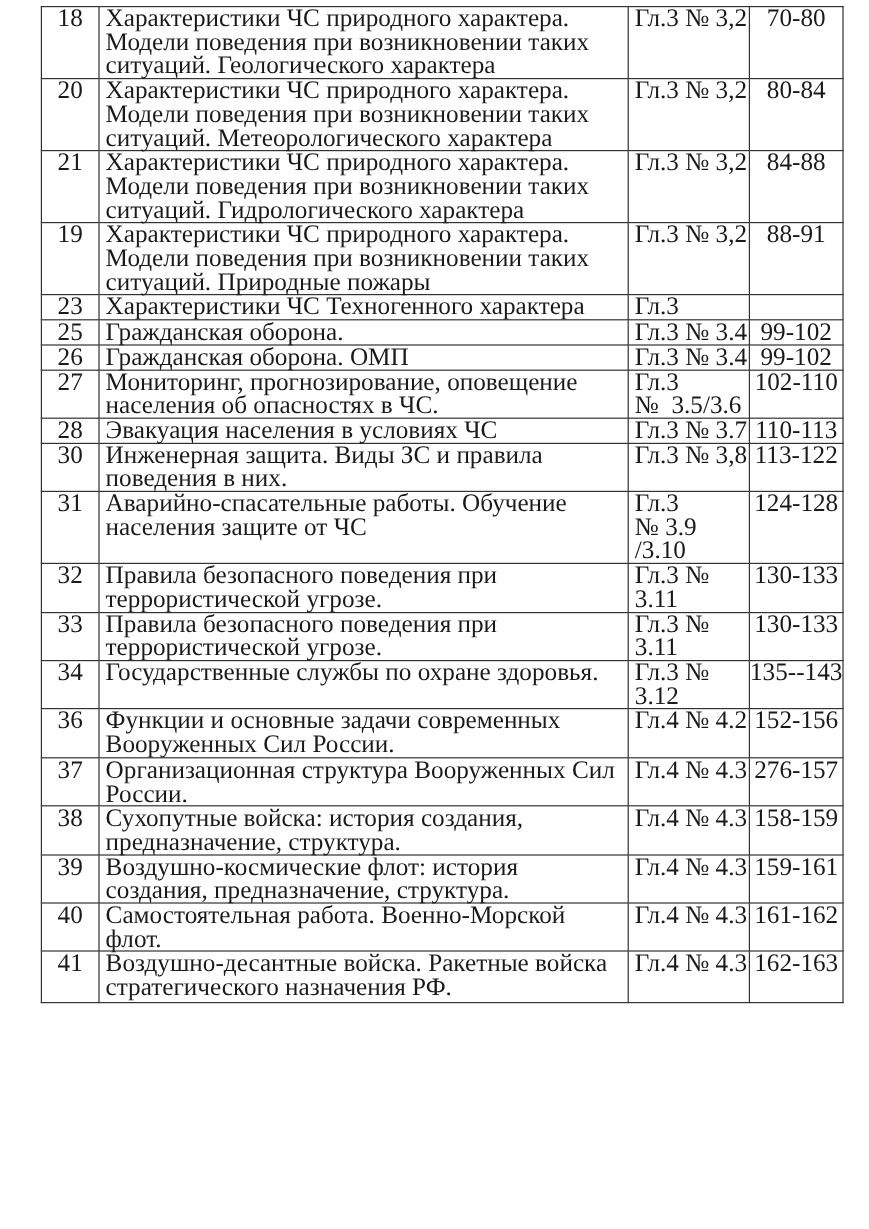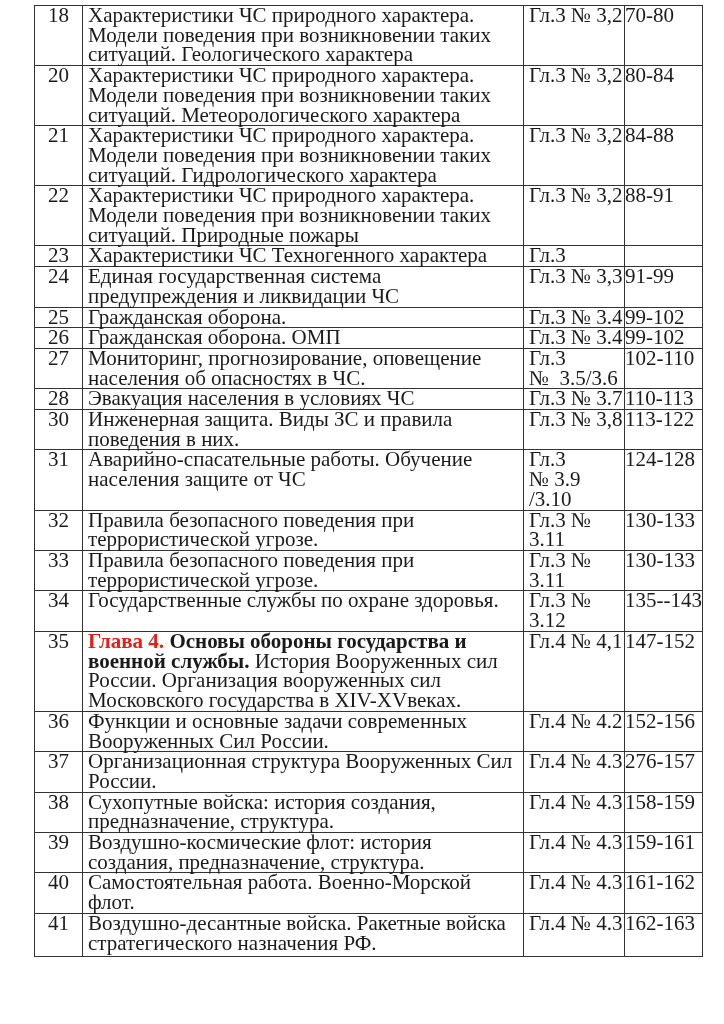--- a/index.html
+++ b/index.html
@@ -6,21 +6,21 @@
   body { width: 724px; height: 1024px; position: relative; overflow: hidden; }
   table.plan {
     position: absolute; left: 34px; top: 5px;
     width: 656px; border-collapse: collapse; table-layout: fixed;
     font-family: Liberation Serif, serif; font-size: 21px; line-height: 19.7px; color: #1a1a1a;
   }
   table.plan td { border: 1px solid #333; vertical-align: top; padding: 0 0 0 0; }
   td.num { width: 47px; text-align: center; }
   td.topic { width: 433px; padding-left: 5px !important; padding-right: 2px !important; }
   td.ref { width: 95px; padding-left: 5px !important; }
-  td.pages { width: 77px; }
+  td.pages { width: 77px; text-align: center; }
   .chap-red { color: #e0201b; font-weight: bold; }
   .chap-bold { font-weight: bold; }
   .line { display: block; }
 </style>
 </head>
 <body>
 
 <table class="plan">
   <tbody>
     <tr style="height:60px">
@@ -35,36 +35,30 @@
       <td class="ref">Гл.3 № 3,2</td>
       <td class="pages">80-84</td>
     </tr>
     <tr style="height:59px">
       <td class="num">21</td>
       <td class="topic">Характеристики ЧС природного характера. Модели поведения при возникновении таких ситуаций. Гидрологического характера</td>
       <td class="ref">Гл.3 № 3,2</td>
       <td class="pages">84-88</td>
     </tr>
     <tr style="height:59px">
-      <td class="num">22</td>
+      <td class="num">19</td>
       <td class="topic">Характеристики ЧС природного характера. Модели поведения при возникновении таких ситуаций. Природные пожары</td>
       <td class="ref">Гл.3 № 3,2</td>
       <td class="pages">88-91</td>
     </tr>
     <tr style="height:20px">
       <td class="num">23</td>
       <td class="topic">Характеристики ЧС Техногенного характера</td>
       <td class="ref">Гл.3</td>
       <td class="pages"></td>
-    </tr>
-    <tr style="height:39px">
-      <td class="num">24</td>
-      <td class="topic">Единая государственная система предупреждения и ликвидации ЧС</td>
-      <td class="ref">Гл.3 № 3,3</td>
-      <td class="pages">91-99</td>
     </tr>
     <tr style="height:20px">
       <td class="num">25</td>
       <td class="topic">Гражданская оборона.</td>
       <td class="ref">Гл.3 № 3.4</td>
       <td class="pages">99-102</td>
     </tr>
     <tr style="height:19px">
       <td class="num">26</td>
       <td class="topic">Гражданская оборона. ОМП</td>
@@ -112,26 +106,20 @@
       <td class="topic">Правила безопасного поведения при террористической угрозе.</td>
       <td class="ref">Гл.3 № 3.11</td>
       <td class="pages">130-133</td>
     </tr>
     <tr style="height:20px">
       <td class="num">34</td>
       <td class="topic">Государственные службы по охране здоровья.</td>
       <td class="ref">Гл.3 № 3.12</td>
       <td class="pages">135--143</td>
     </tr>
-    <tr style="height:80px">
-      <td class="num">35</td>
-      <td class="topic"><span class="chap-red">Глава 4.</span> <span class="chap-bold">Основы обороны государства и военной службы.</span> <span>История Вооруженных сил России. Организация вооруженных сил Московского государства в XIV-XVвеках.</span></td>
-      <td class="ref">Гл.4 № 4,1</td>
-      <td class="pages">147-152</td>
-    </tr>
     <tr style="height:40px">
       <td class="num">36</td>
       <td class="topic">Функции и основные задачи современных Вооруженных Сил России.</td>
       <td class="ref">Гл.4 № 4.2</td>
       <td class="pages">152-156</td>
     </tr>
     <tr style="height:20px">
       <td class="num">37</td>
       <td class="topic">Организационная структура Вооруженных Сил России.</td>
       <td class="ref">Гл.4 № 4.3</td>

